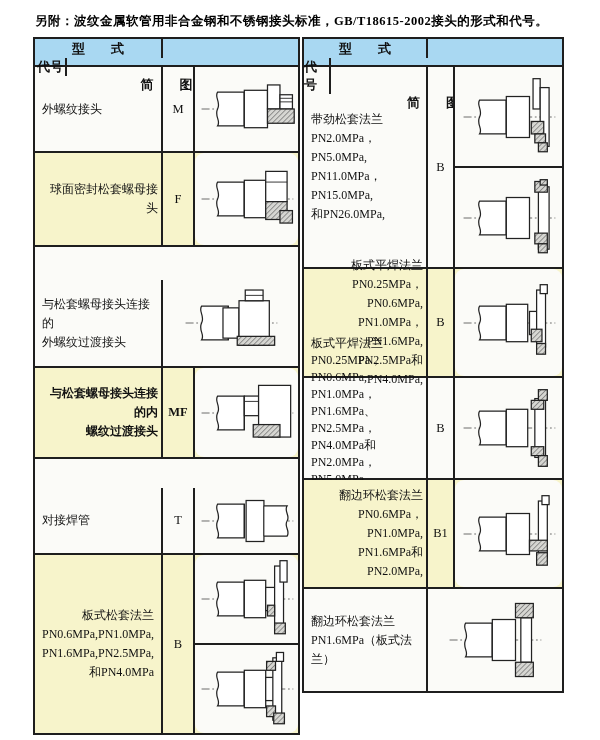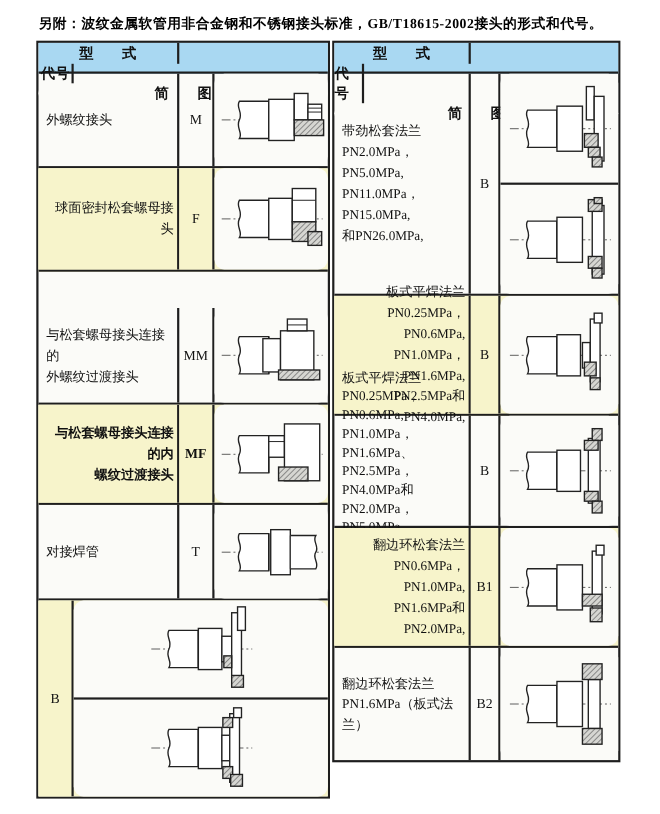--- a/index.html
+++ b/index.html
@@ -24,21 +24,21 @@
   .tbl-left  .c-type { width:128px; } .tbl-left  .c-code { width:32px; }
   .tbl-right .c-type { width:124px; } .tbl-right .c-code { width:27px; }
   .hl { background:#f7f4cb;text-align:right; }
   .hl .c-type, .hl .c-code { background:#f7f4cb; }
   .diag { flex:1; display:flex; align-items:center; justify-content:center; overflow:hidden; }
   .diag + .diag { border-top:2px solid #1e1e1e; }
   .diag svg { width:98px; height:80px; }
   
   .tbl-left  .r0 { height:86px;justify-content:flex-end; }  .tbl-left  .r1 { height:94px; }
   .tbl-left  .r2 { height:88px;margin-top:33px; }  .tbl-left  .r3 { height:91px;font-weight:bold; }
-  .tbl-left  .r4 { height:87px; }  .tbl-left  .r5 { height:178px; }
+  .tbl-left  .r4 { height:67px;margin-top:29px; }  .tbl-left  .r5 { height:178px; }
   
   .tbl-right .r0 { height:202px; } .tbl-right .r1 { height:109px; }
   .tbl-right .r2 { height:102px; } .tbl-right .r3 { height:109px; }
   .tbl-right .r4 { height:102px; }
 </style>
 </head>
 <body>
 
 <svg width="0" height="0" style="position:absolute" aria-hidden="true">
   <defs>
@@ -95,21 +95,20 @@
               <rect x="76" y="46" width="24" height="20" fill="url(#hx)" stroke="#222" stroke-width="1.4"></rect>
               <rect x="92" y="56" width="14" height="14" fill="url(#hx)" stroke="#222" stroke-width="1.4"></rect>
             </svg>
           </div>
       </div>
     </div>
 
     <div class="row r2">
       <div class="cell c-type">与松套螺母接头连接的
 外螺纹过渡接头</div>
-      <div class="cell c-code">MM</div>
       <div class="cell c-diag">
         <div class="diag">
             <svg viewBox="0 0 110 86" preserveAspectRatio="xMidYMid meet">
               <line x1="4" y1="43" x2="107" y2="43" stroke="#333" stroke-width="0.8" stroke-dasharray="9 3 2 3"></line>
               <path d="M52 24 L22 24 C18 30 26 35 22 43 C18 51 26 56 22 62 L52 62 Z" fill="#fff" stroke="#222" stroke-width="1.4"></path>
               <line x1="52" y1="24" x2="52" y2="62" stroke="#222" stroke-width="1.4"></line>
               <rect x="46" y="26" width="18" height="34" fill="#fff" stroke="#222" stroke-width="1.4"></rect>
               <rect x="64" y="18" width="34" height="50" fill="#fff" stroke="#222" stroke-width="1.4"></rect>
               <rect x="71" y="6" width="20" height="12" fill="#fff" stroke="#222" stroke-width="1.4"></rect>
               <line x1="71" y1="12" x2="91" y2="12" stroke="#222" stroke-width="1"></line>
@@ -149,20 +148,24 @@
               <line x1="52" y1="24" x2="52" y2="62" stroke="#222" stroke-width="1.4"></line>
               <rect x="54" y="20" width="20" height="46" fill="#fff" stroke="#222" stroke-width="1.4"></rect>
               <path d="M74 26 L100 26 C96 32 104 37 100 43 C96 49 104 54 100 60 L74 60" fill="#fff" stroke="#222" stroke-width="1.4"></path>
               <line x1="74" y1="26" x2="74" y2="60" stroke="#222" stroke-width="1"></line>
             </svg>
           </div>
       </div>
     </div>
 
     <div class="row r5 hl">
+      <div class="cell c-type">板式松套法兰
+PN0.6MPa,PN1.0MPa,
+PN1.6MPa,PN2.5MPa,
+和PN4.0MPa</div>
       <div class="cell c-code">B</div>
       <div class="cell c-diag">
         <div class="diag">
             <svg viewBox="0 0 110 86" preserveAspectRatio="xMidYMid meet">
               <line x1="4" y1="43" x2="107" y2="43" stroke="#333" stroke-width="0.8" stroke-dasharray="9 3 2 3"></line>
               <path d="M52 24 L22 24 C18 30 26 35 22 43 C18 51 26 56 22 62 L52 62 Z" fill="#fff" stroke="#222" stroke-width="1.4"></path>
               <line x1="52" y1="24" x2="52" y2="62" stroke="#222" stroke-width="1.4"></line>
               <rect x="52" y="22" width="24" height="42" fill="#fff" stroke="#222" stroke-width="1.4"></rect>
               <rect x="76" y="30" width="10" height="26" fill="#fff" stroke="#222" stroke-width="1.4"></rect>
               <rect x="86" y="6" width="10" height="74" fill="#fff" stroke="#222" stroke-width="1.4"></rect>
@@ -297,21 +300,20 @@
               <rect x="78" y="50" width="20" height="12" fill="url(#hx)" stroke="#222" stroke-width="1.4"></rect>
               <rect x="86" y="64" width="12" height="14" fill="url(#hx)" stroke="#222" stroke-width="1.4"></rect>
             </svg>
           </div>
       </div>
     </div>
 
     <div class="row r4">
       <div class="cell c-type">翻边环松套法兰
 PN1.6MPa（板式法兰）</div>
-      <div class="cell c-code">B2</div>
       <div class="cell c-diag">
         <div class="diag">
             <svg viewBox="0 0 110 86" preserveAspectRatio="xMidYMid meet">
               <line x1="4" y1="43" x2="107" y2="43" stroke="#333" stroke-width="0.8" stroke-dasharray="9 3 2 3"></line>
               <path d="M52 24 L22 24 C18 30 26 35 22 43 C18 51 26 56 22 62 L52 62 Z" fill="#fff" stroke="#222" stroke-width="1.4"></path>
               <line x1="52" y1="24" x2="52" y2="62" stroke="#222" stroke-width="1.4"></line>
               <rect x="52" y="20" width="26" height="46" fill="#fff" stroke="#222" stroke-width="1.4"></rect>
               <rect x="84" y="18" width="12" height="50" fill="#fff" stroke="#222" stroke-width="1.4"></rect>
               <rect x="78" y="2" width="20" height="16" fill="url(#hx)" stroke="#222" stroke-width="1.4"></rect>
               <rect x="78" y="68" width="20" height="16" fill="url(#hx)" stroke="#222" stroke-width="1.4"></rect>

